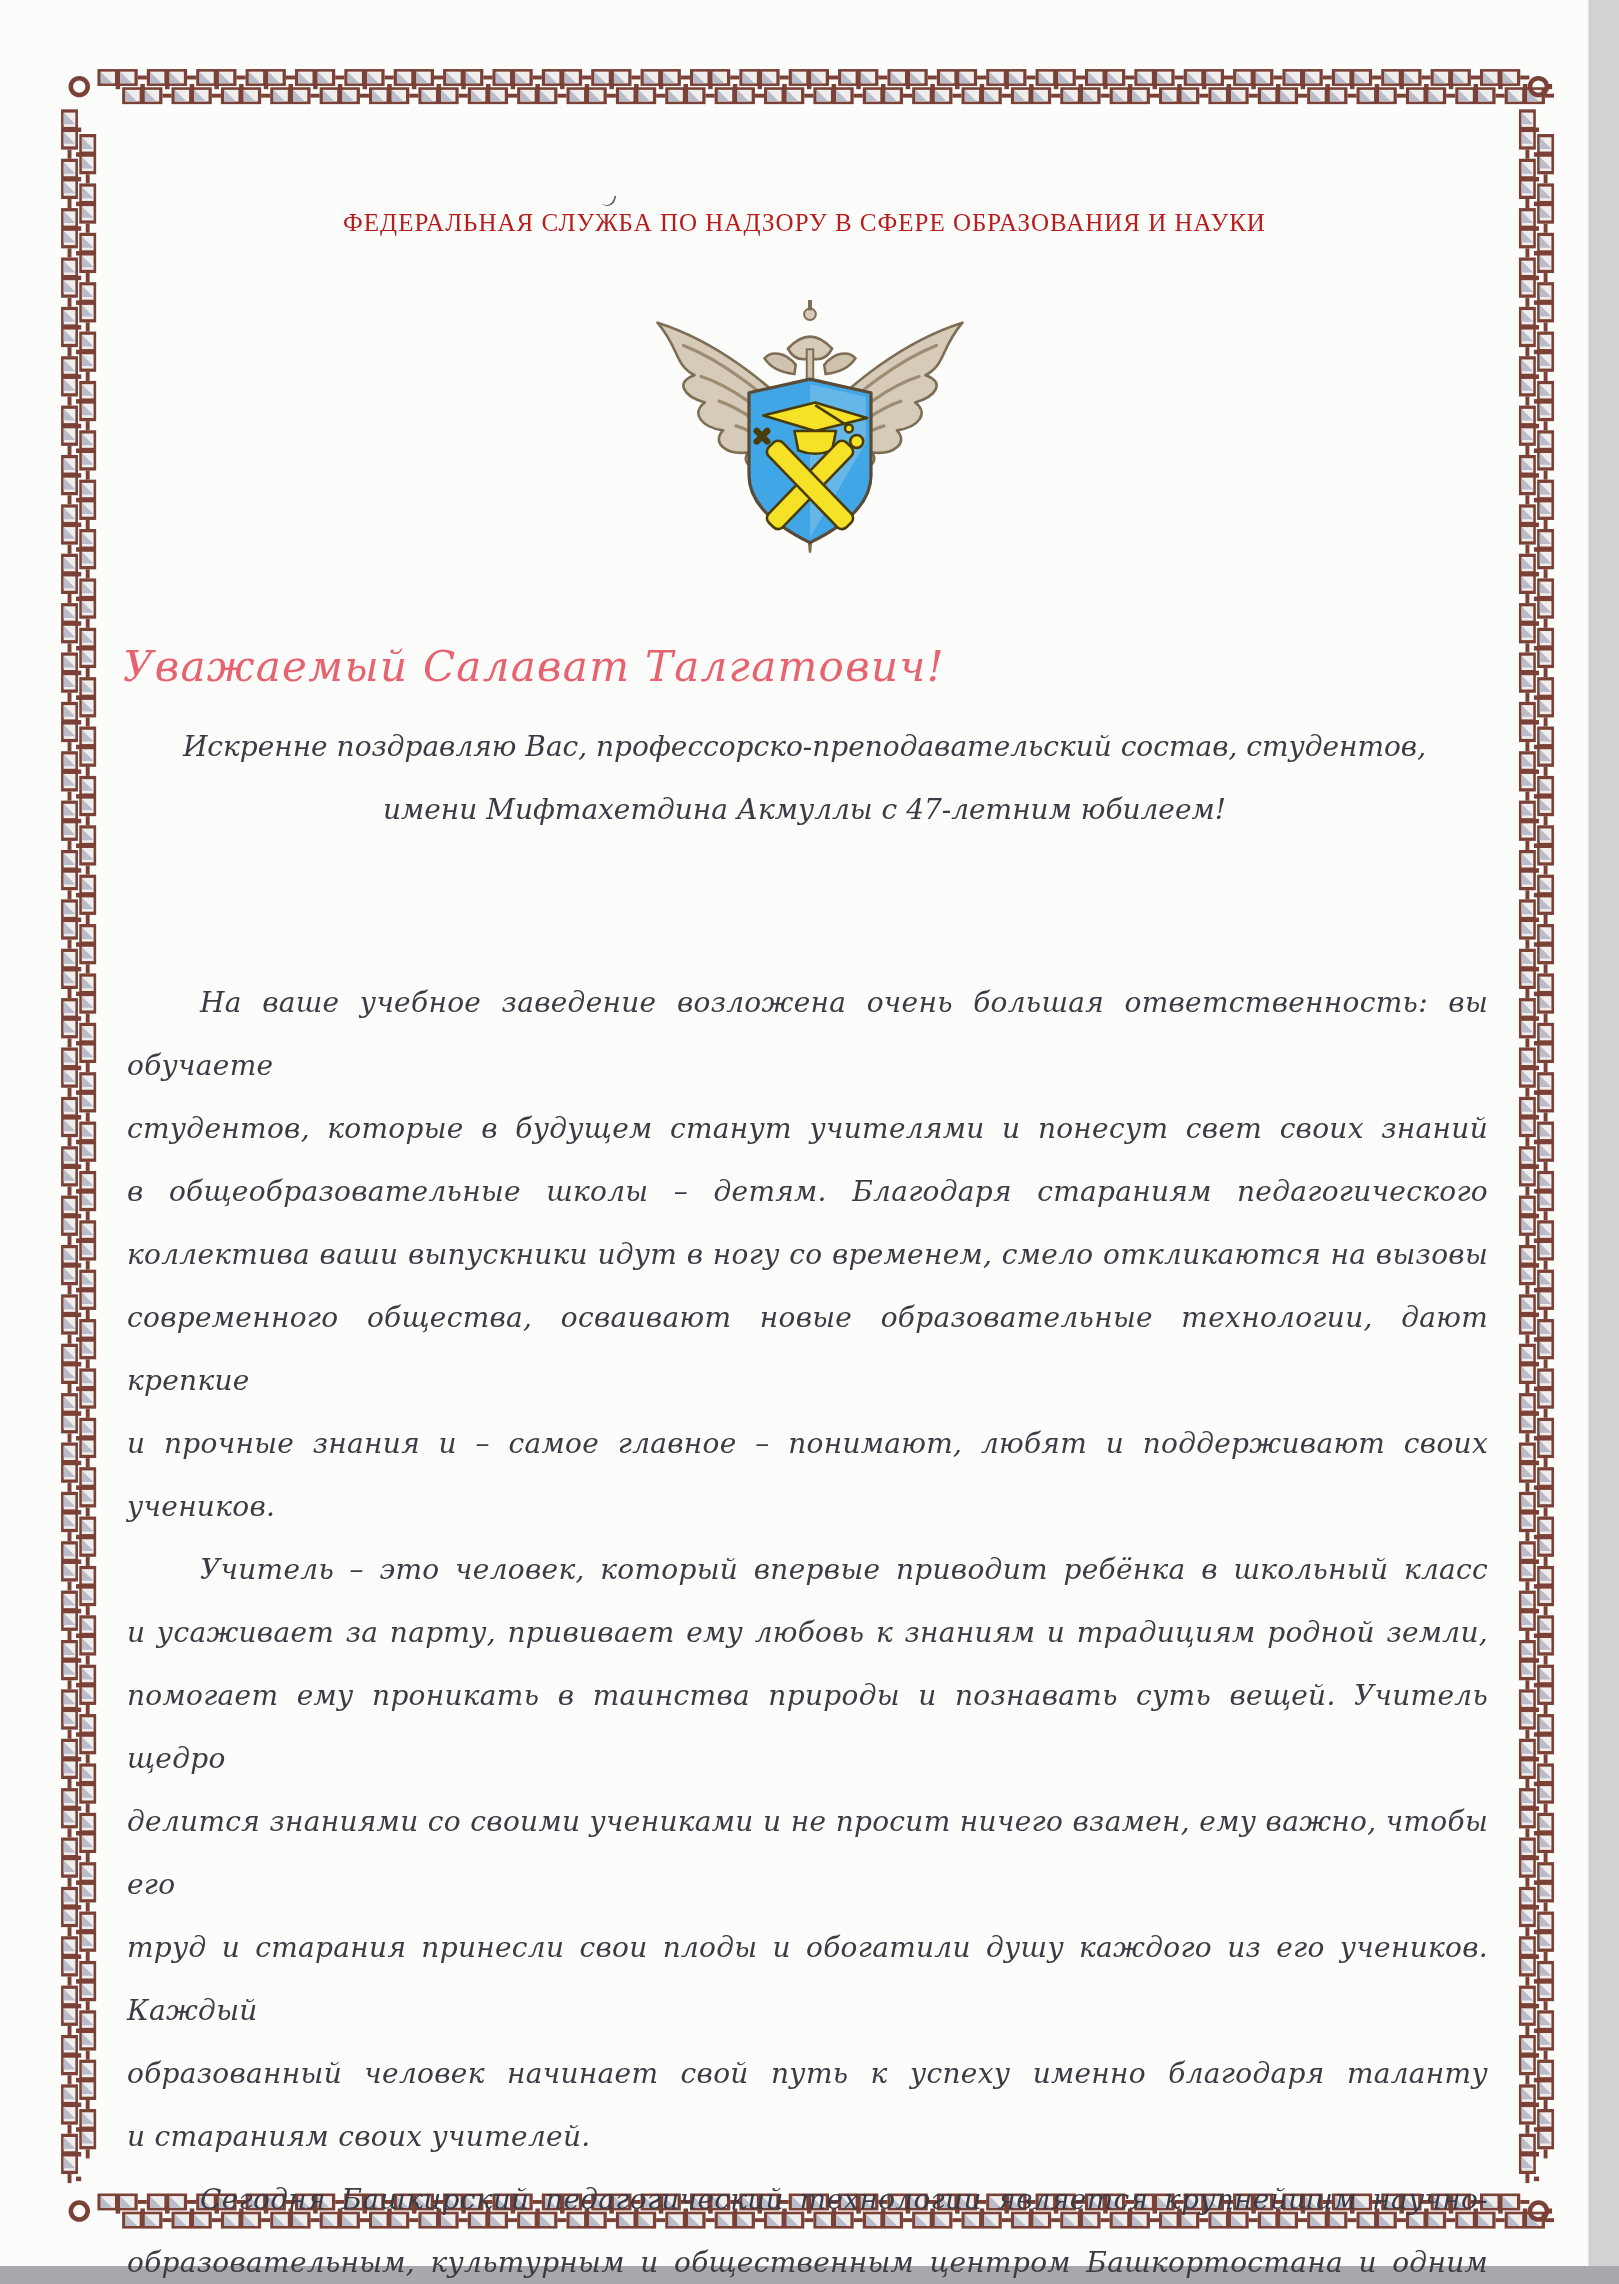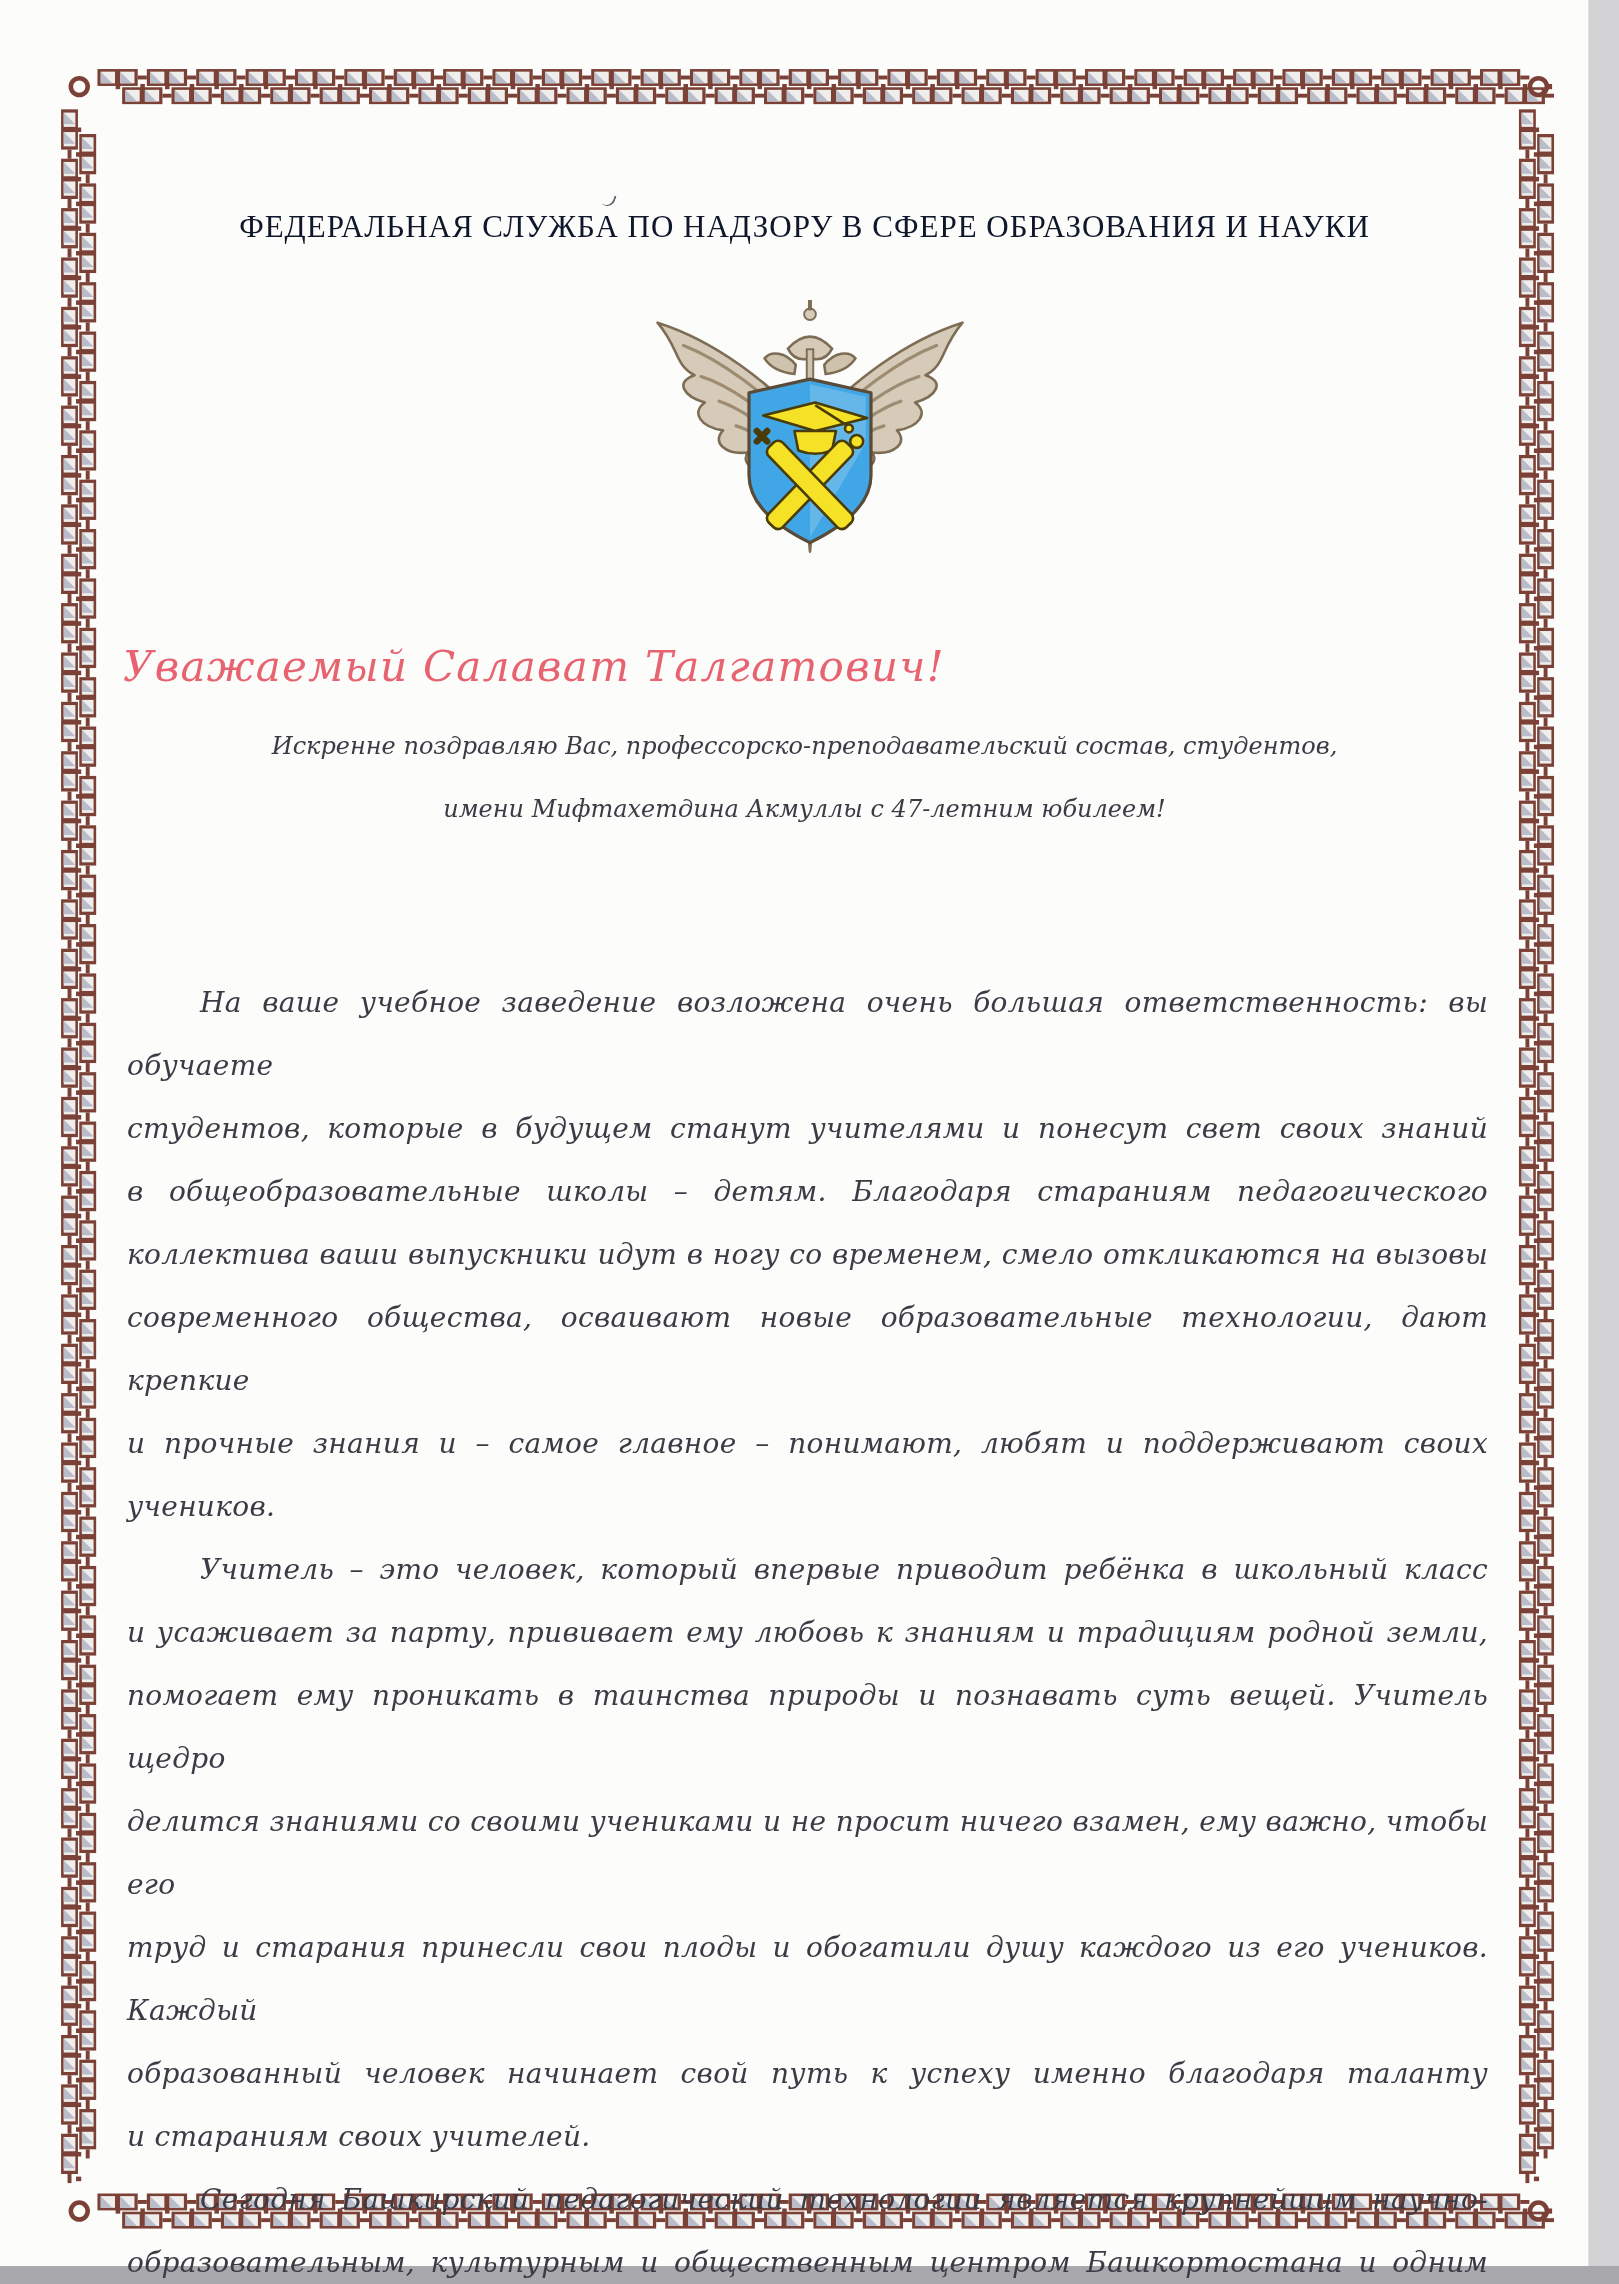--- a/index.html
+++ b/index.html
@@ -13,29 +13,29 @@
   .scan-edge-bottom{position:absolute;left:0;bottom:0;width:100%;height:18px;
     background:var(--scan-bottom,#a9a9ad);}
   .border-svg{position:absolute;left:0;top:0;pointer-events:none;}
   .emblem{position:absolute;left:628px;top:287px;}
   .scan-mark{position:absolute;left:604px;top:194px;width:9px;height:11.7px;
     border-right:2.6px solid var(--ink,#3b3b45);border-bottom:1.9px solid var(--ink,#3b3b45);
     border-bottom-right-radius:9px;transform:rotate(18deg);opacity:.8;}
   .header-title{
     position:absolute;left:123px;right:133px;top:209px;
     text-align:center;font-family:"Liberation Serif","DejaVu Serif",serif;
-    font-size:31px;letter-spacing:1px;color:#0f172a;font-weight:400;
+    font-size:25px;letter-spacing:1px;color:#b91c1c;font-weight:400;
   }
   .salutation{
     position:absolute;left:123px;right:133px;top:642px;
     font-style:italic;font-size:42px;letter-spacing:1.3px;
     color:var(--accent-pink,#e76370);
   }
   .intro{position:absolute;left:123px;right:133px;top:715px;
-    font-style:italic;font-size:24px;line-height:63px;color:var(--ink,#3b3b45);}
+    font-style:italic;font-size:28px;line-height:63px;color:var(--ink,#3b3b45);}
   .intro .line{text-align:center;}
   .body-text{position:absolute;left:127px;right:131px;top:971px;
     font-style:italic;font-size:28px;line-height:63px;color:var(--ink,#3b3b45);
     letter-spacing:0.3px;}
   .para .line{text-align:justify;text-align-last:justify;}
   .para .line:first-child{text-indent:73px;}
   .para .line--last{text-align-last:left;}
 </style>
 </head>
 <body>

